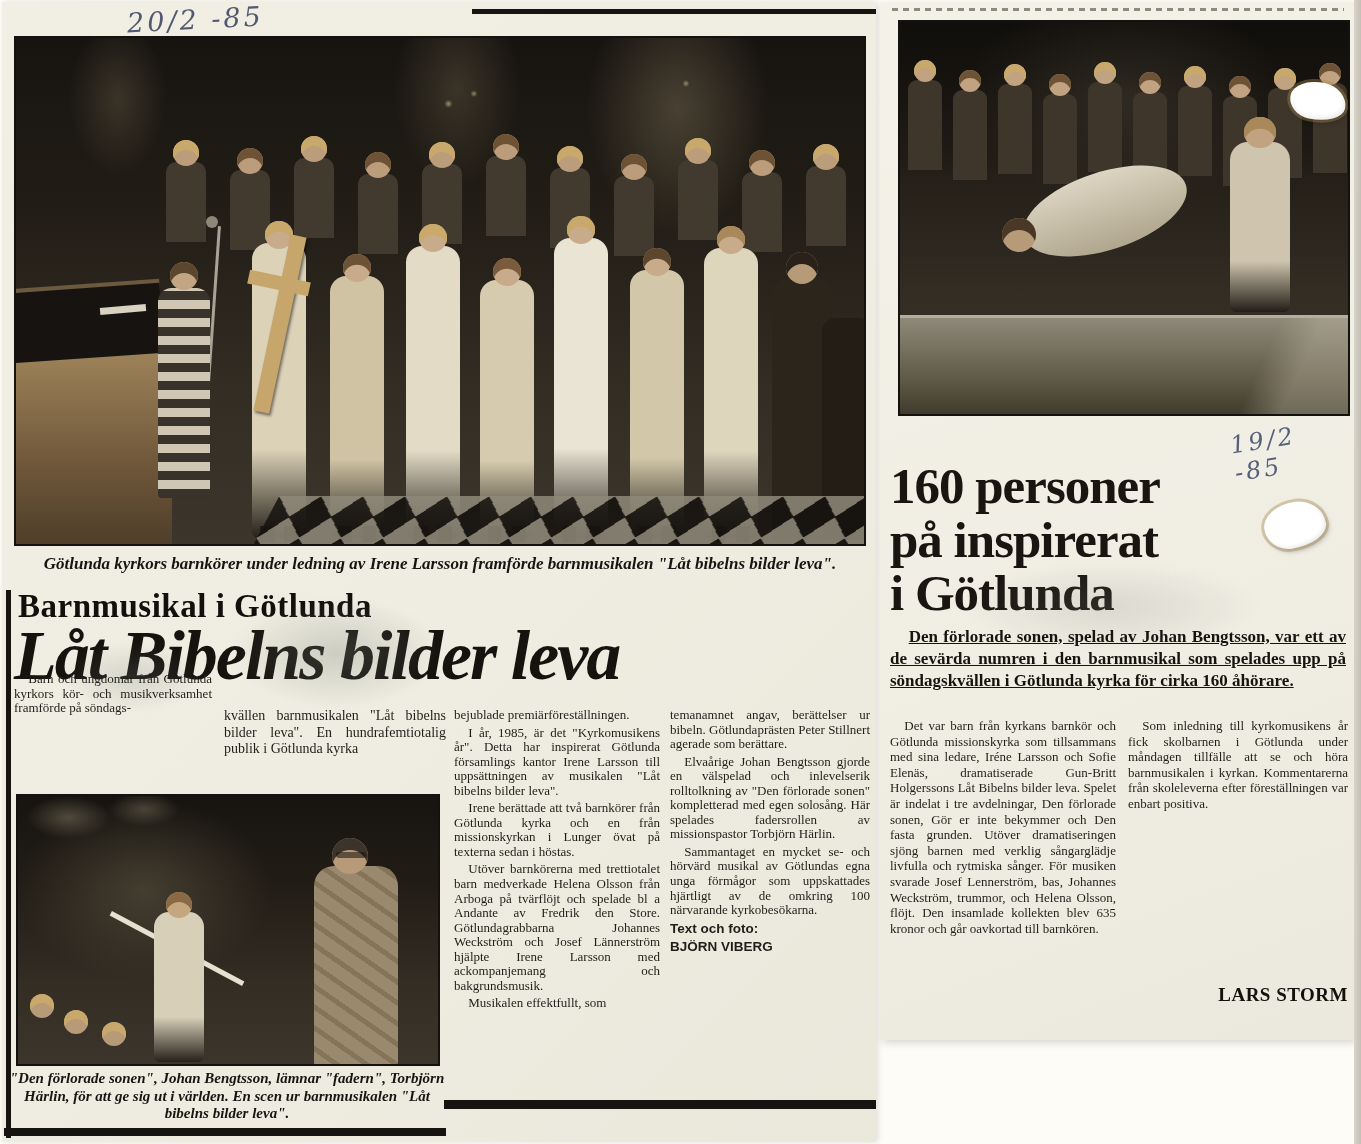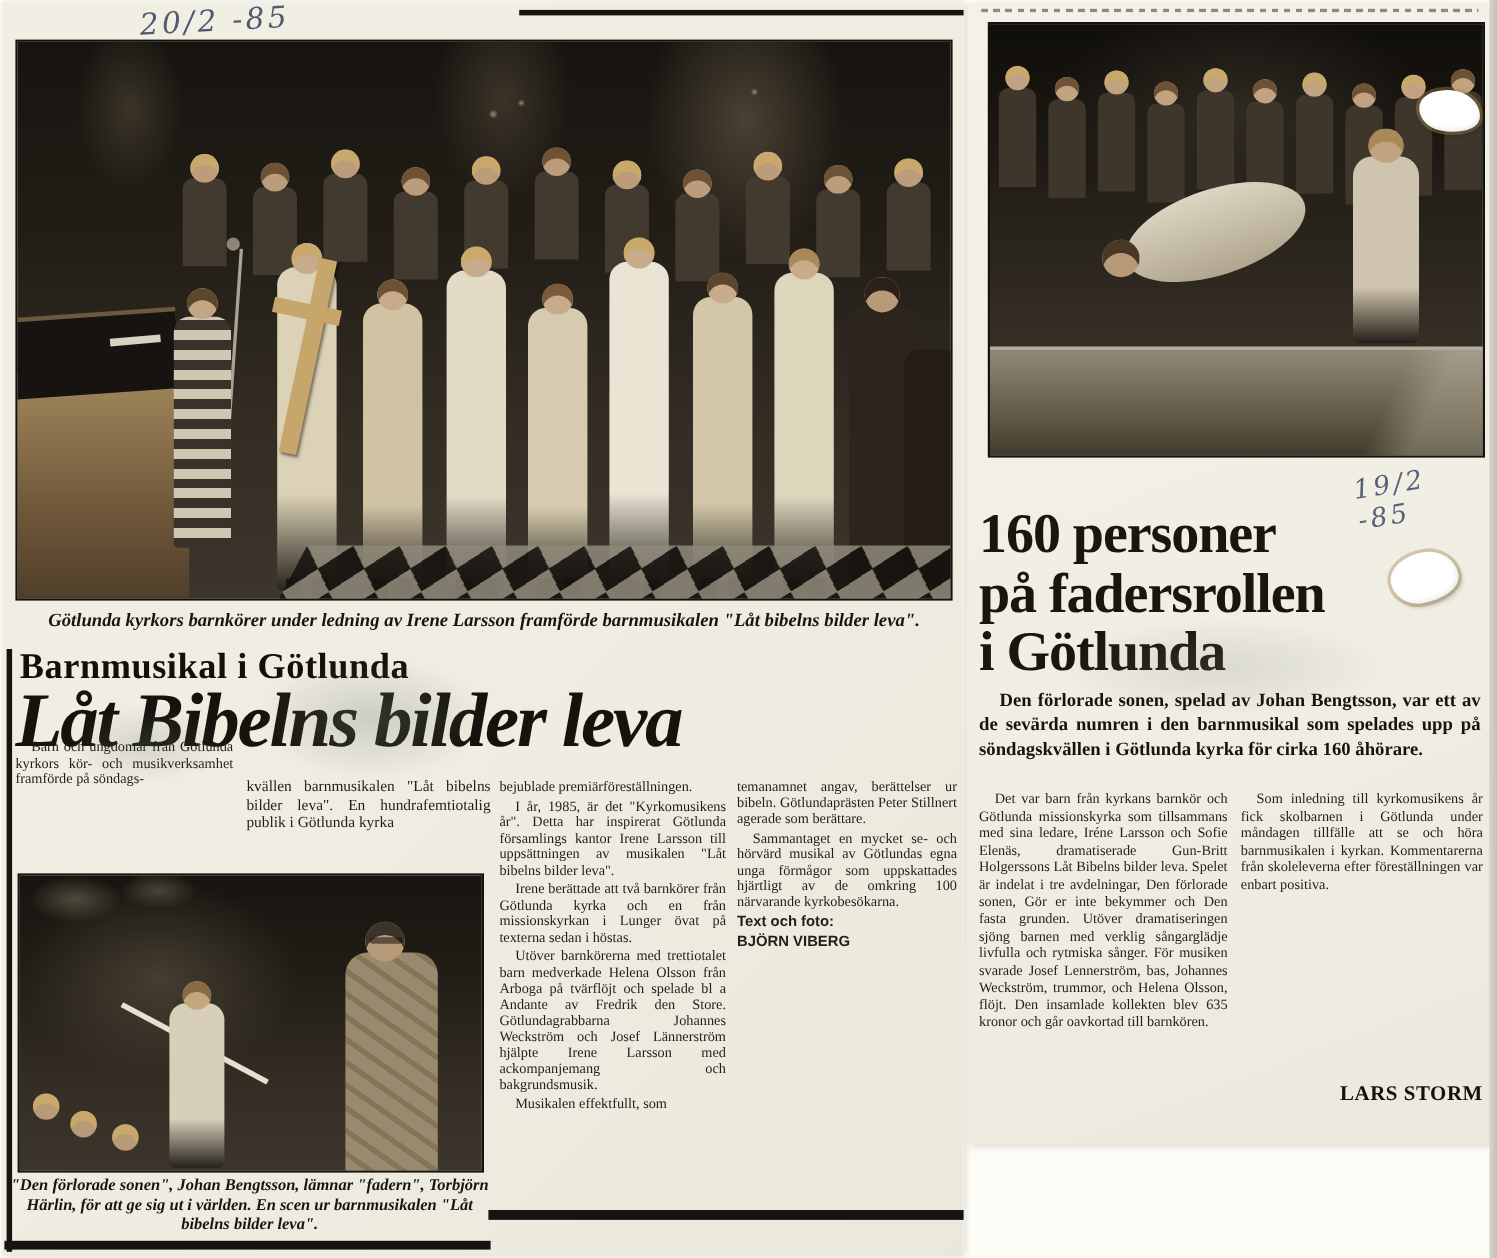--- a/index.html
+++ b/index.html
@@ -64,21 +64,21 @@
   
   .col { position:absolute; text-align:justify; color:#211e19; }
   .col p { text-indent:1.1em; margin-bottom:3px; }
   .col p.noindent { text-indent:0; }
   .left-cols { font-size:13px; line-height:1.12; }
   .right-cols { font-size:13px; line-height:1.2; }
   .lead-par {
     position:absolute; font-weight:bold; font-size:17px; line-height:1.28;
     text-align:justify; color:#17140f;
   }
-  .lead-par p { text-indent:1.1em; }
+  .lead-par p { text-indent:1.1em;text-decoration:underline; }
   .credit { font-family:"Liberation Sans", sans-serif; font-weight:bold; font-size:13.5px; }
   .byline {
     position:absolute; font-weight:bold; font-size:19px; text-align:right;
     color:#14110d; letter-spacing:.5px;
   }
 
   
   .ghost { position:absolute; pointer-events:none; filter:blur(3px); }
 
   
@@ -201,20 +201,21 @@
     <div class="col left-cols" style="left:452px; top:706px; width:206px;">
       <p class="noindent">bejublade premiärföreställningen.</p>
       <p>I år, 1985, är det "Kyrkomusikens år". Detta har inspirerat Götlunda församlings kantor Irene Larsson till uppsättningen av musikalen "Låt bibelns bilder leva".</p>
       <p>Irene berättade att två barnkörer från Götlunda kyrka och en från missionskyrkan i Lunger övat på texterna sedan i höstas.</p>
       <p>Utöver barnkörerna med trettiotalet barn medverkade Helena Olsson från Arboga på tvärflöjt och spelade bl a Andante av Fredrik den Store. Götlundagrabbarna Johannes Weckström och Josef Lännerström hjälpte Irene Larsson med ackompanjemang och bakgrundsmusik.</p>
       <p>Musikalen effektfullt, som</p>
     </div>
 
     <div class="col left-cols" style="left:668px; top:706px; width:200px;">
       <p class="noindent">temanamnet angav, berättelser ur bibeln. Götlundaprästen Peter Stillnert agerade som berättare.</p>
+      <p>Elvaårige Johan Bengtsson gjorde en välspelad och inlevelserik rolltolkning av "Den förlorade sonen" kompletterad med egen solosång. Här spelades fadersrollen av missionspastor Torbjörn Härlin.</p>
       <p>Sammantaget en mycket se- och hörvärd musikal av Götlundas egna unga förmågor som uppskattades hjärtligt av de omkring 100 närvarande kyrkobesökarna.</p>
       <p class="credit noindent">Text och foto:</p>
       <p class="credit noindent">BJÖRN VIBERG</p>
     </div>
 
     <div class="photo" id="photo2" style="left:14px; top:792px; width:424px; height:272px;">
       <div class="photo-layer" style="
         background:
           radial-gradient(170px 120px at 30% 35%, rgba(96,88,70,.55), transparent 75%),
           radial-gradient(60px 30px at 12% 8%, rgba(180,170,140,.35), transparent 70%),
@@ -275,21 +276,21 @@
           <div style="position:absolute;left:0px;top:296px;width:452px;height:100px;background:linear-gradient(180deg,#8f897a,#58523f 70%,#3c372b);box-shadow:0 -3px 0 #b5ada0;"></div>
           <div style="position:absolute;left:300px;top:296px;width:160px;height:100px;background:linear-gradient(115deg,transparent 40%,rgba(200,192,170,.35) 60%);"></div>
         </div>
       <div class="hole" style="left:390px; top:60px; width:56px; height:38px; transform:rotate(12deg);"></div>
     </div>
 
     <div class="handwriting hw-right">19/2 -85</div>
 
     <div class="right-headline" style="left:10px; top:458px; font-size:51px;">
       <div>160 personer</div>
-      <div>på fadersrollen</div>
+      <div>på inspirerat</div>
       <div>i Götlunda</div>
     </div>
 
     <div class="hole" style="left:384px; top:500px; width:62px; height:46px; transform:rotate(-8deg);"></div>
 
     <div class="ghost" style="left:80px; top:560px; width:300px; height:90px;
          background:radial-gradient(ellipse at center, rgba(130,138,125,.20), transparent 70%);"></div>
 
     <div class="lead-par" style="left:10px; top:624px; width:456px;">
       <p>Den förlorade sonen, spelad av Johan Bengtsson, var ett av de sevärda numren i den barnmusikal som spelades upp på söndagskvällen i Götlunda kyrka för cirka 160 åhörare.</p>

